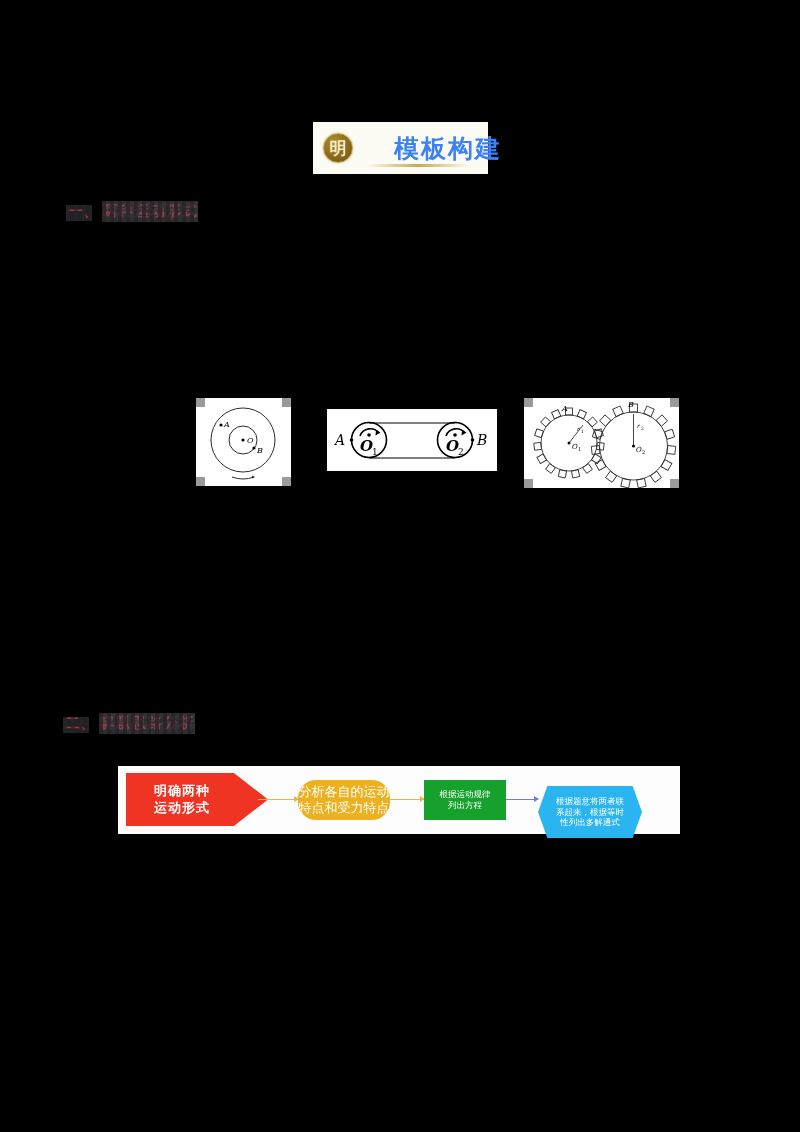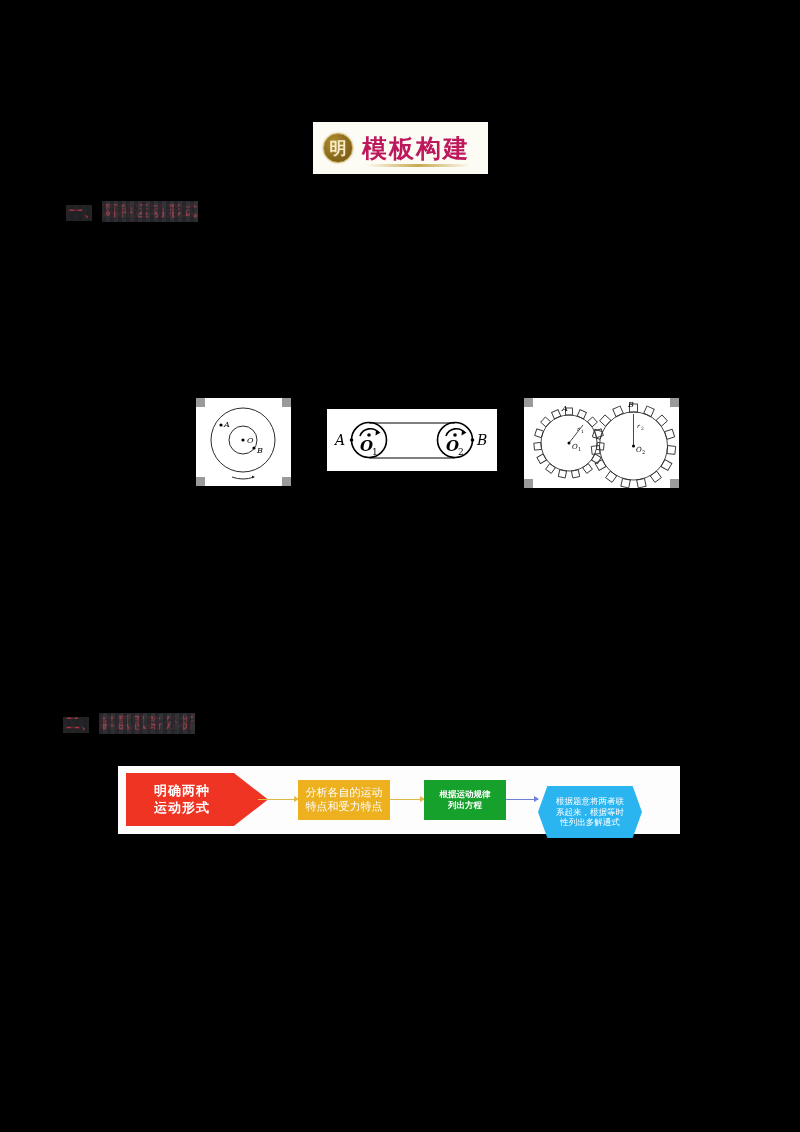--- a/index.html
+++ b/index.html
@@ -48,27 +48,28 @@
     font-size: 17px;
     font-weight: bold;
     line-height: 1;
     font-family: "DejaVu Serif", serif;
   }
   .banner-text-wrap {
     margin-left: 9px;
     position: relative;
   }
   .banner-text {
-    color: #be185d;
+    color: #3b82f6;
     font-size: 25px;
     font-weight: bold;
     letter-spacing: 2px;
     line-height: 1;
     font-family: "DejaVu Serif", serif;
     white-space: nowrap;
+    margin-left: 32px;
   }
   .banner-underline {
     position: absolute;
     left: 4px;
     bottom: -6px;
     width: 104px;
     height: 3px;
     background: linear-gradient(to right, rgba(200,169,78,0), #c8a94e, rgba(200,169,78,0));
   }
 
@@ -194,32 +195,31 @@
     padding-right: 30px;
   }
   #fl-start .fl-label { letter-spacing: 1px; }
 
   #fl-analyze {
     left: 180px;
     top: 14px;
     width: 92px;
     height: 40px;
     background: #edb01f;
-    border-radius: 1px;
-    font-size: 11px;
+    border-radius: 18px;
+    font-size: 13px;
   }
 
   #fl-equation {
     left: 306px;
     top: 14px;
     width: 82px;
     height: 40px;
     background: #16a02c;
     font-size: 8.5px;
-    font-weight: bold;
   }
 
   #fl-relate {
     left: 420px;
     top: 8px;
     width: 104px;
     height: 52px;
     background: #2ab4f0;
     clip-path: polygon(9% 0, 91% 0, 100% 50%, 91% 100%, 9% 100%, 0 50%);
     font-size: 8.5px;

